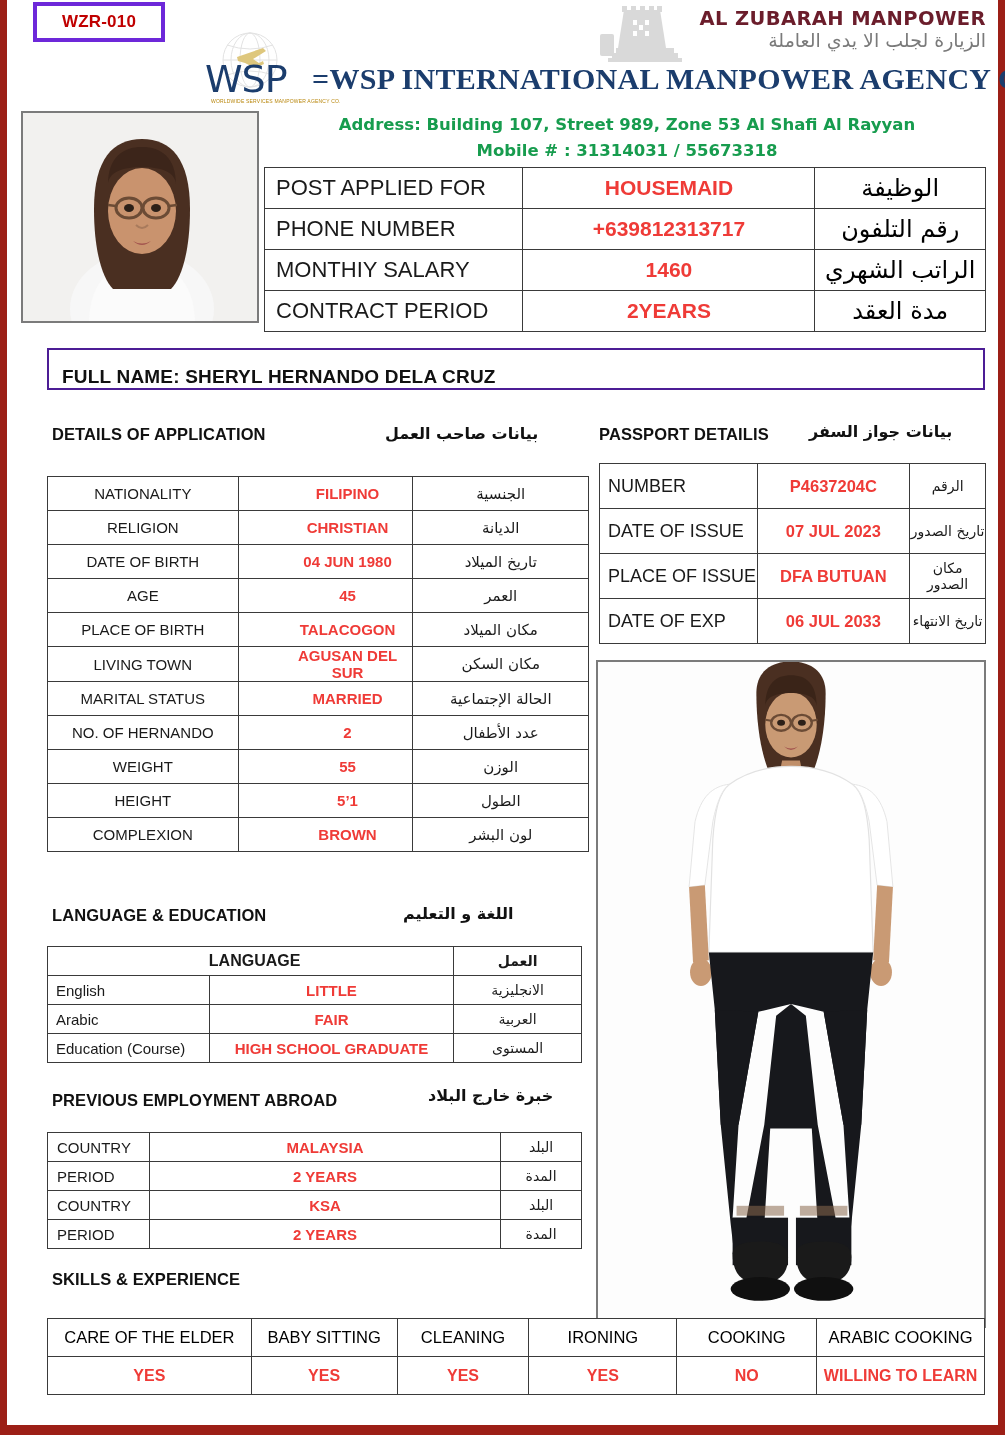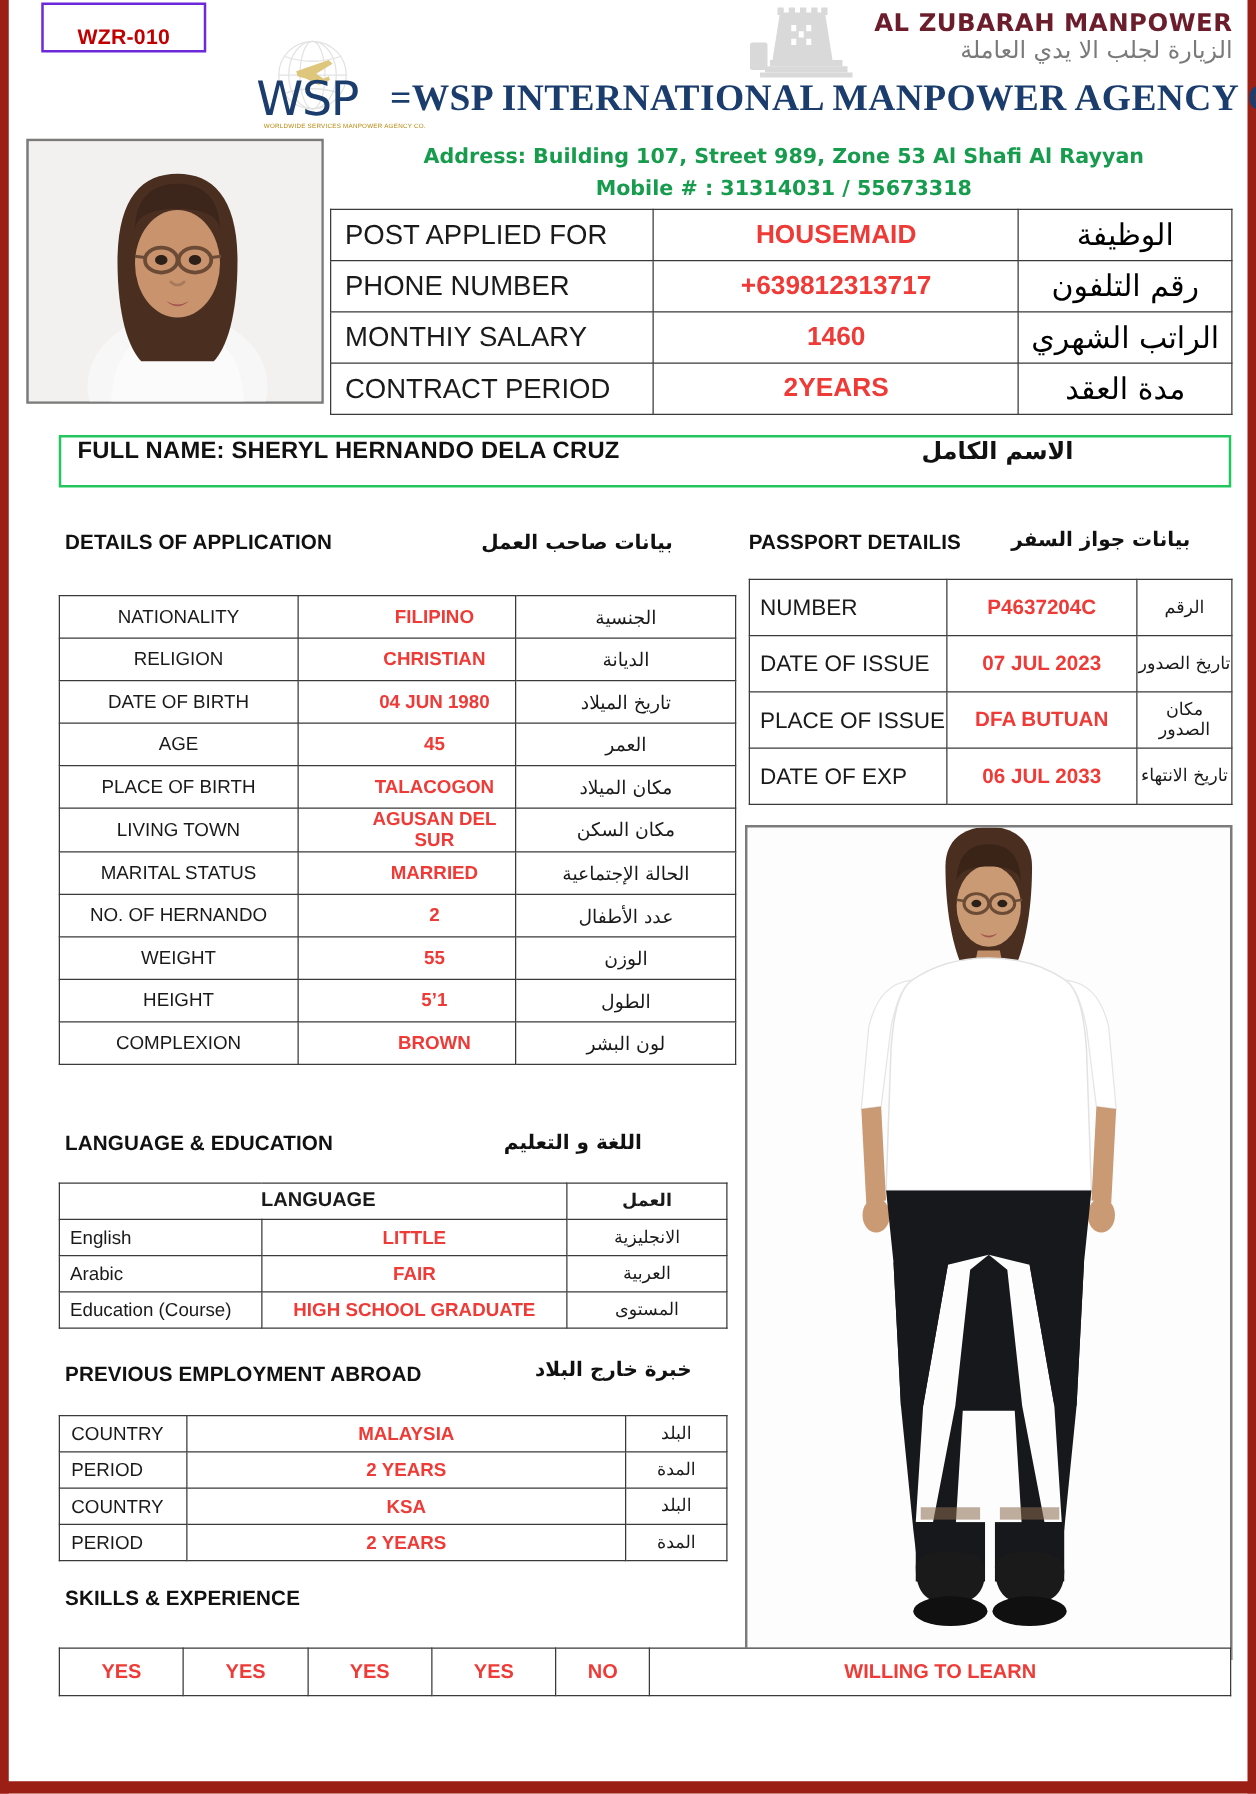--- a/index.html
+++ b/index.html
@@ -28,22 +28,22 @@
     left: 0; top: 0;
     width: 991px;
     height: 1425px;
   }
 
   
   .wzr-box {
     position: absolute;
     left: 26px; top: 2px;
     width: 132px; height: 40px;
-    border: 2px solid #6d28d9;
-    display: flex; align-items: flex-end; justify-content: center;
+    border: 4px solid #6d28d9;
+    display: flex; align-items: center; justify-content: center;
     background: #fff;
   }
   .wzr-box span {
     color: #c00000;
     font-weight: bold;
     font-size: 17px;
     letter-spacing: .2px;
   }
 
   .az-logo {
@@ -151,22 +151,22 @@
   .tbl-post td { height: 41px; }
   .tbl-post .c1 { width: 253px; padding-left: 11px; font-size: 22px; color:#1a1a1a; }
   .tbl-post .c2 { width: 286px; text-align: center; font-size: 21px; }
   .tbl-post .c3 { width: 167px; text-align: center; font-size: 24px; color:#000000; }
 
   
   .fullname {
     position: absolute;
     left: 40px; top: 348px;
     width: 938px; height: 42px;
-    border: 2px solid #22c55e;
-    display: flex; align-items: flex-start;
+    border: 2px solid #4c1d95;
+    display: flex; align-items: flex-end;
   }
   .fullname .fn-label {
     padding-left: 13px;
     font-size: 19px; font-weight: bold; color: #111;
     letter-spacing: .2px;
   }
   .fullname .fn-ar {
     position: absolute; right: 0; width: 370px;
     text-align: center;
     font-size: 19px; font-weight: bold; color: #111;
@@ -343,21 +343,20 @@
     <tr>
       <td class="c1 blk">CONTRACT PERIOD</td>
       <td class="c2 red">2YEARS</td>
       <td class="c3 ar">مدة العقد</td>
     </tr>
   </tbody>
       </table>
 
   <div class="fullname">
     <div class="fn-label">FULL NAME:  SHERYL  HERNANDO  DELA  CRUZ</div>
-    <div class="fn-ar">الاسم الكامل</div>
   </div>
 
   <div class="sec" style="left:45px; top:425px;">DETAILS OF APPLICATION</div>
   <div class="sec-ar" style="left:378px; top:424px;">بيانات صاحب العمل</div>
 
   <div class="sec" style="left:592px; top:425px;">PASSPORT DETAILIS</div>
   <div class="sec-ar" style="left:802px; top:422px;">بيانات جواز السفر</div>
 
   <div class="sec" style="left:45px; top:906px;">LANGUAGE &amp; EDUCATION</div>
   <div class="sec-ar" style="left:396px; top:904px;">اللغة و التعليم</div>
@@ -532,20 +531,28 @@
     <tr>
       <td class="c1">PERIOD</td>
       <td class="c2 red">2 YEARS</td>
       <td class="c3 ar">المدة</td>
     </tr>
   </tbody>
       </table>
 
   <table class="tbl-skills">
     <tbody>
+          <tr>
+      <td style="width:204px;">CARE OF THE ELDER</td>
+      <td style="width:146px;">BABY SITTING</td>
+      <td style="width:132px;">CLEANING</td>
+      <td style="width:148px;">IRONING</td>
+      <td style="width:140px;">COOKING</td>
+      <td style="width:168px;">ARABIC COOKING</td>
+    </tr>
     <tr>
       <td class="v red">YES</td>
       <td class="v red">YES</td>
       <td class="v red">YES</td>
       <td class="v red">YES</td>
       <td class="v red">NO</td>
       <td class="v red">WILLING TO LEARN</td>
     </tr>
   </tbody>
       </table>

